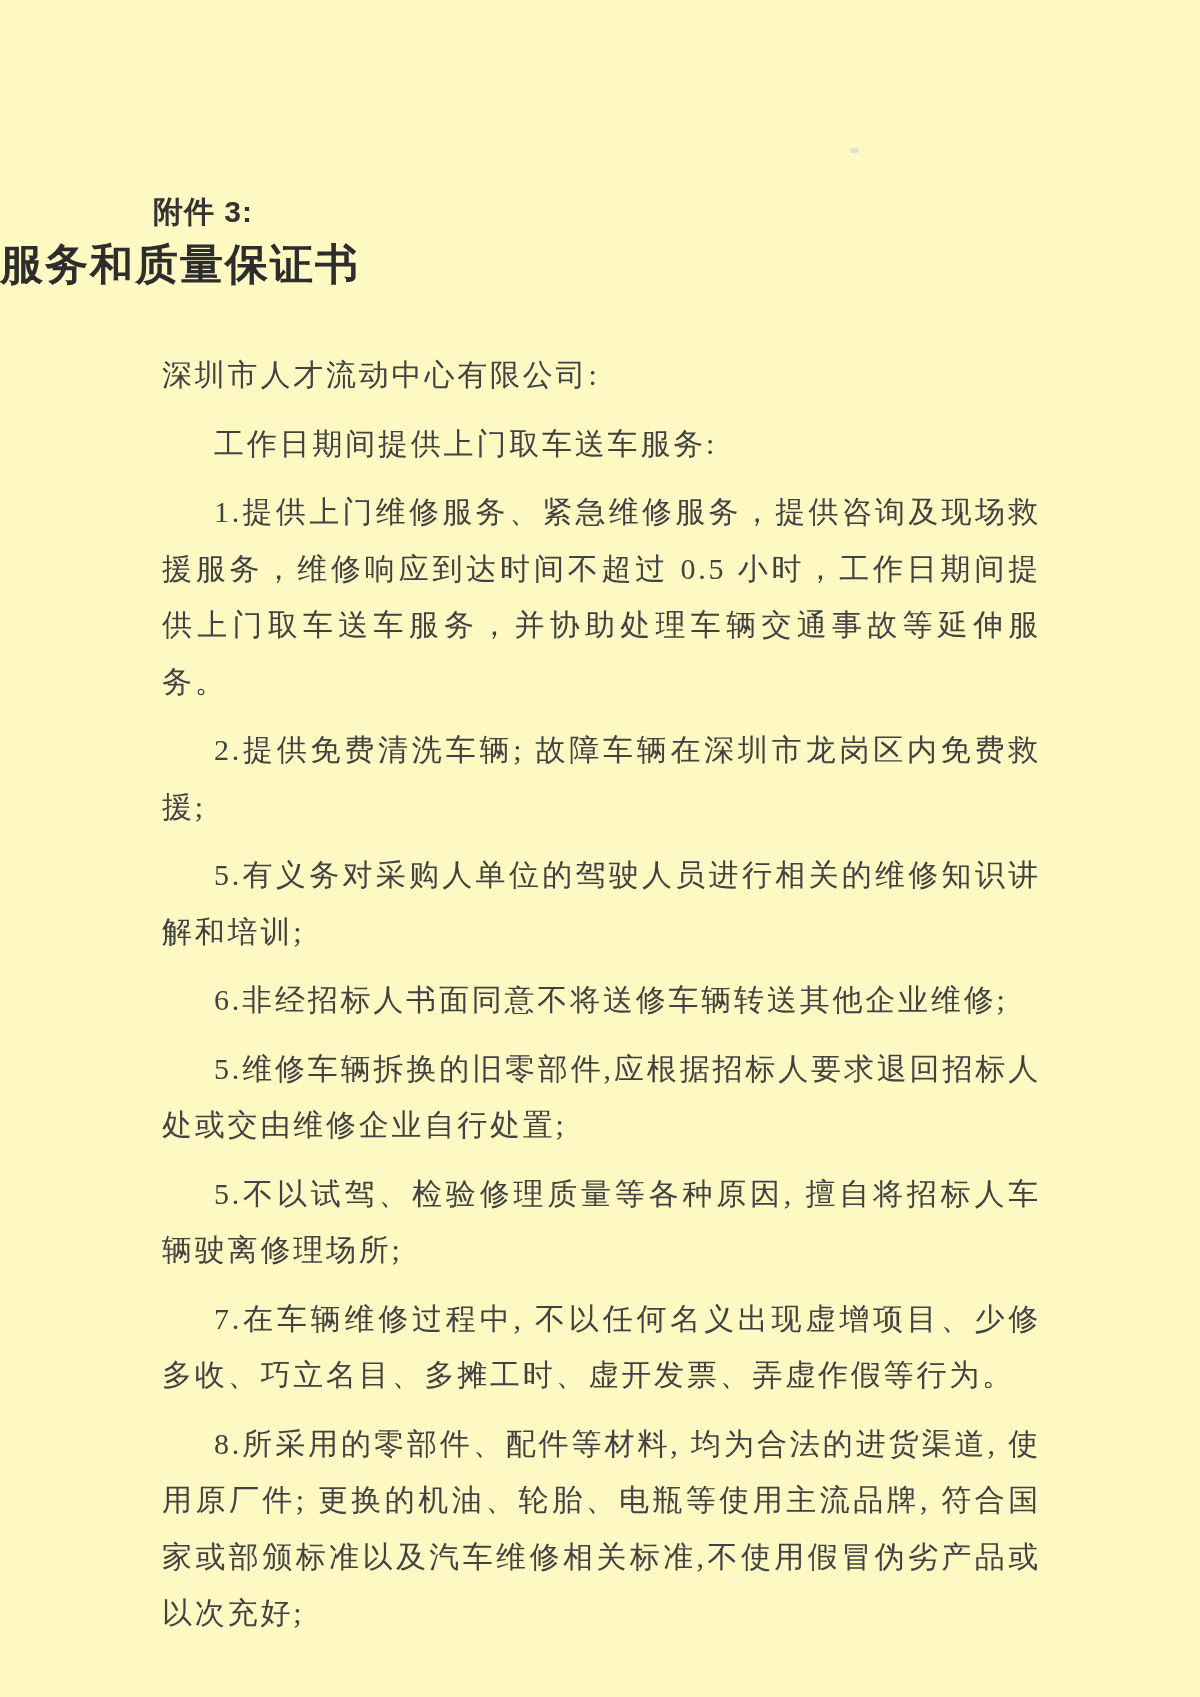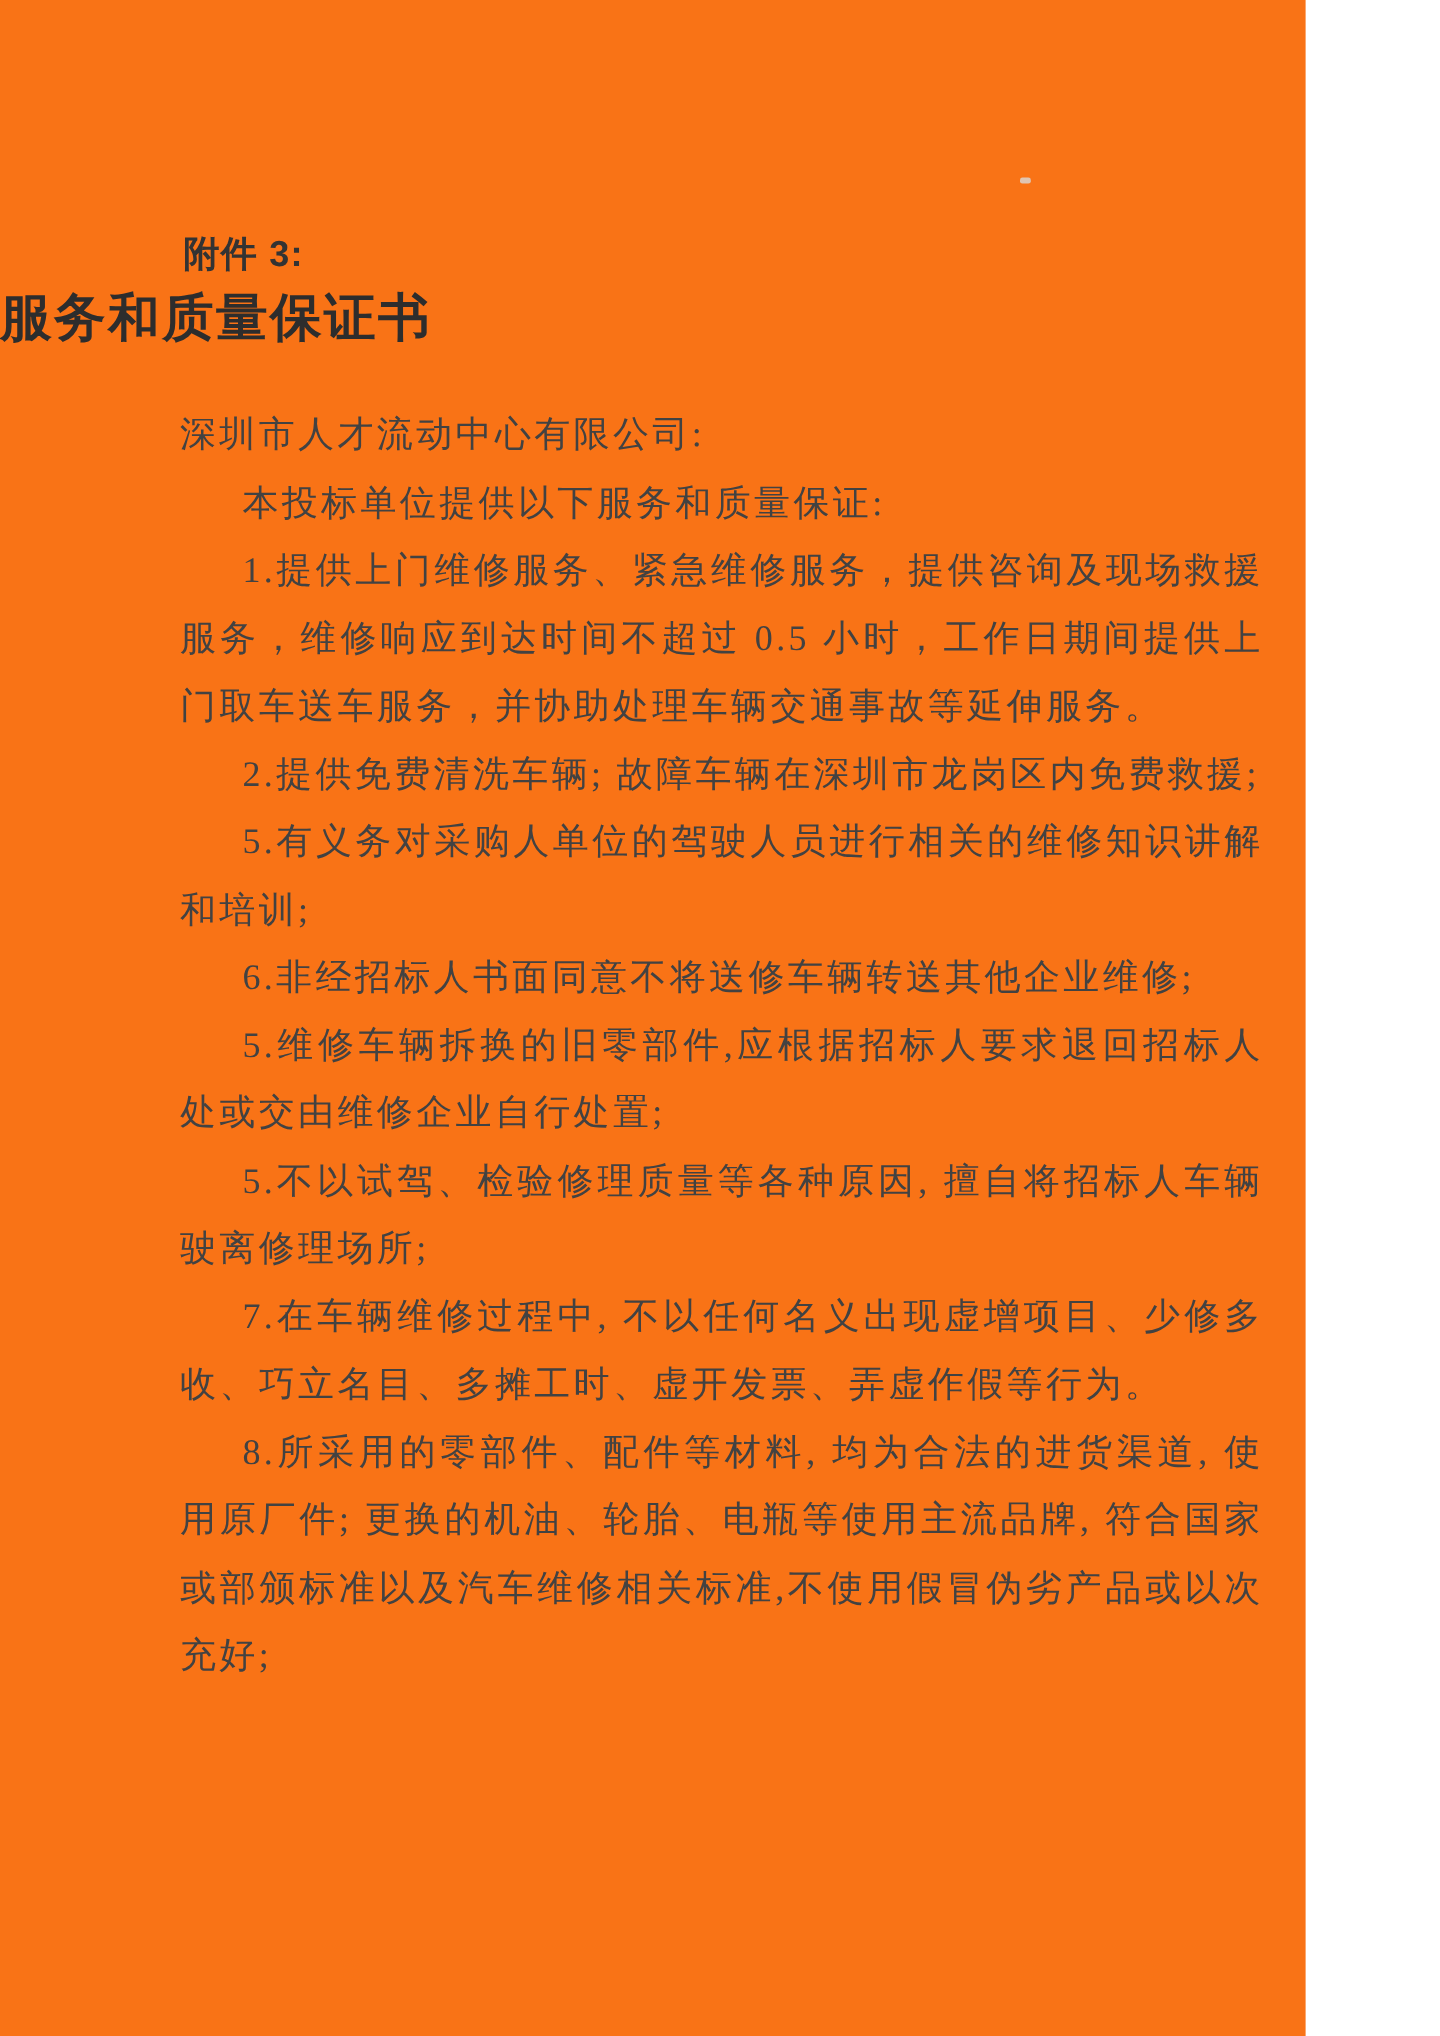--- a/index.html
+++ b/index.html
@@ -2,23 +2,23 @@
 <html><head>
 <meta charset="utf-8">
 <style>
   html, body {
     margin: 0;
     padding: 0;
     background: #ffffff;
   }
   .page {
     position: relative;
-    width: 1088px;
+    width: 1200px;
     height: 1697px;
-    background: #f97316;
+    background: #fef9c3;
     overflow: hidden;
     font-family: "Liberation Serif", "DejaVu Serif", serif;
     color: #3d3d3d;
   }
   .attachment-label {
     position: absolute;
     left: 153px;
     top: 192px;
     font-family: "Liberation Sans", "DejaVu Sans", sans-serif;
     font-size: 30px;
@@ -44,21 +44,21 @@
     left: 150px;
     top: 335px;
     width: 903px;
     font-size: 30px;
     line-height: 56.5px;
     letter-spacing: 2.8px;
     text-align: justify;
     color: #424242;
   }
   .doc-body p {
-    margin: 0;
+    margin: 12px;
     padding: 0;
   }
   .salutation {
     text-indent: 0;
     white-space: nowrap;
   }
   .indented {
     text-indent: 52px;
   }
   .scan-artifact {
@@ -78,21 +78,21 @@
 <div class="page">
 
   <div class="scan-artifact"></div>
 
   <div class="attachment-label">附件 3:</div>
 
   <div class="doc-title">服务和质量保证书</div>
 
   <div class="doc-body">
     <p class="salutation">深圳市人才流动中心有限公司:</p>
-    <p class="indented">本投标单位提供以下服务和质量保证:</p>
+    <p class="indented">工作日期间提供上门取车送车服务:</p>
     <p class="indented">1.提供上门维修服务、紧急维修服务，提供咨询及现场救援服务，维修响应到达时间不超过 0.5 小时，工作日期间提供上门取车送车服务，并协助处理车辆交通事故等延伸服务。</p>
     <p class="indented">2.提供免费清洗车辆; 故障车辆在深圳市龙岗区内免费救援;</p>
     <p class="indented">5.有义务对采购人单位的驾驶人员进行相关的维修知识讲解和培训;</p>
     <p class="indented">6.非经招标人书面同意不将送修车辆转送其他企业维修;</p>
     <p class="indented">5.维修车辆拆换的旧零部件,应根据招标人要求退回招标人处或交由维修企业自行处置;</p>
     <p class="indented">5.不以试驾、检验修理质量等各种原因, 擅自将招标人车辆驶离修理场所;</p>
     <p class="indented">7.在车辆维修过程中, 不以任何名义出现虚增项目、少修多收、巧立名目、多摊工时、虚开发票、弄虚作假等行为。</p>
     <p class="indented">8.所采用的零部件、配件等材料, 均为合法的进货渠道, 使用原厂件; 更换的机油、轮胎、电瓶等使用主流品牌, 符合国家或部颁标准以及汽车维修相关标准,不使用假冒伪劣产品或以次充好;</p>
   </div>
 

